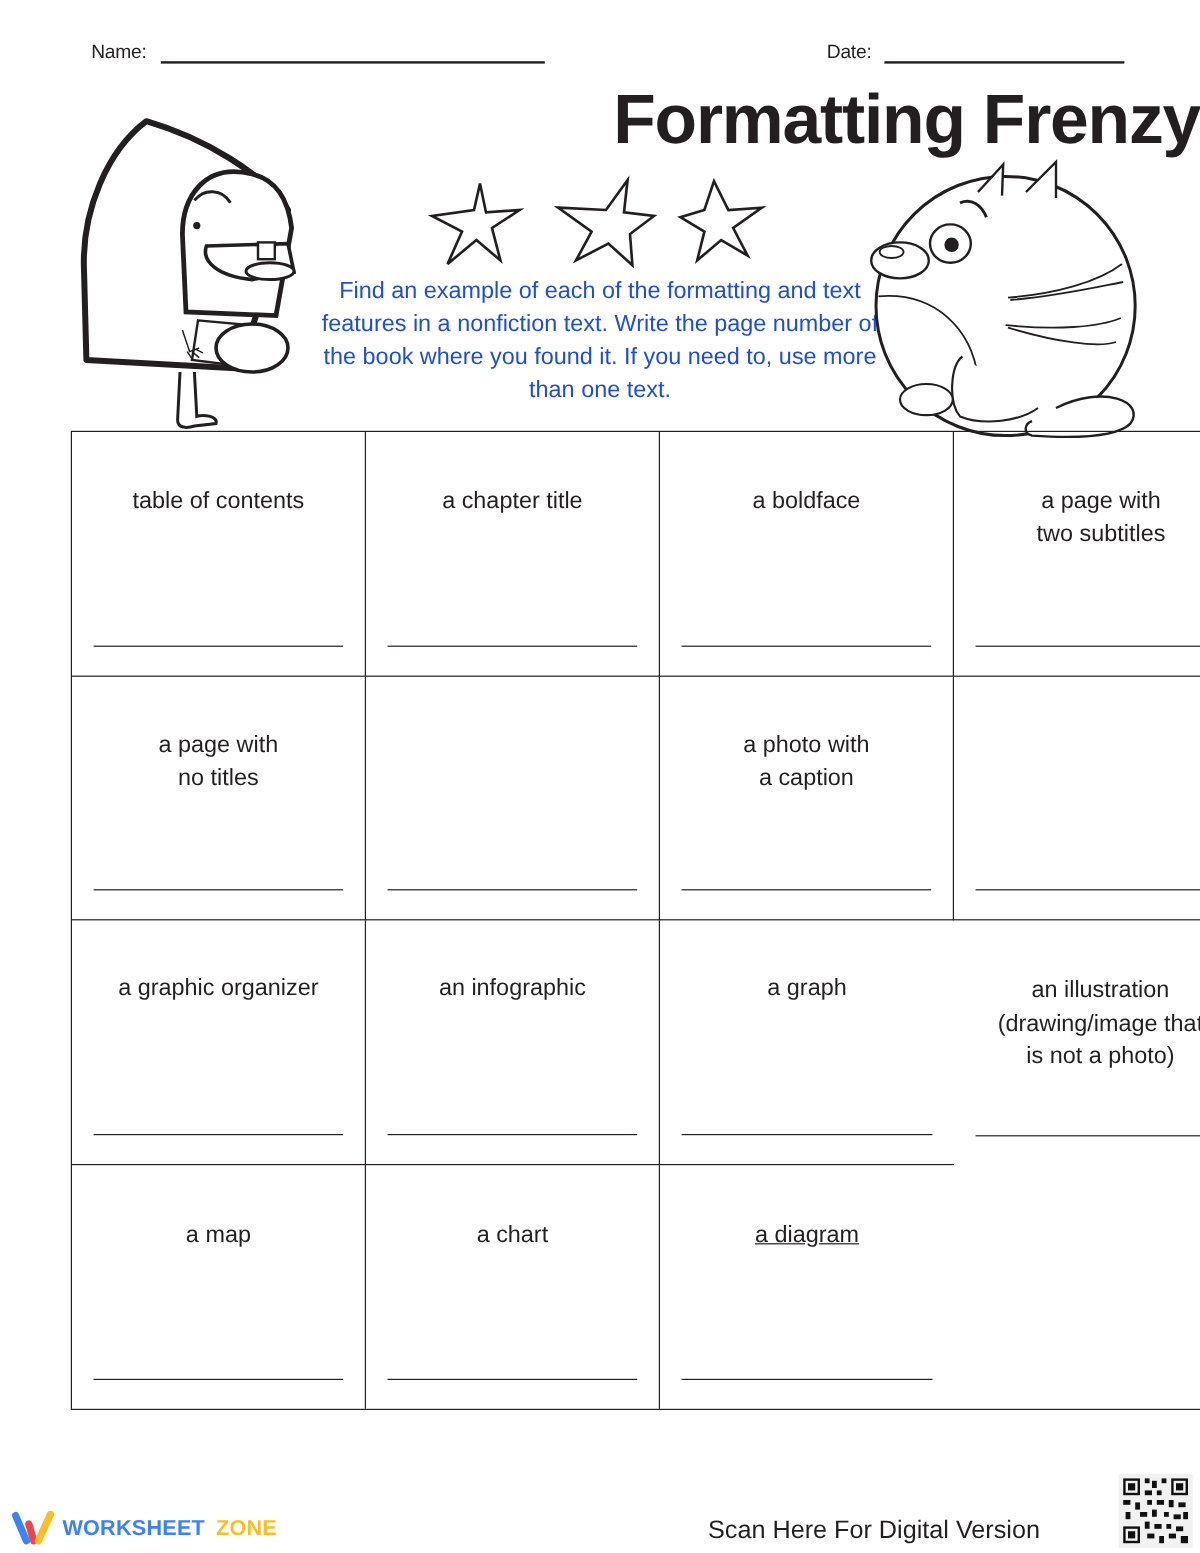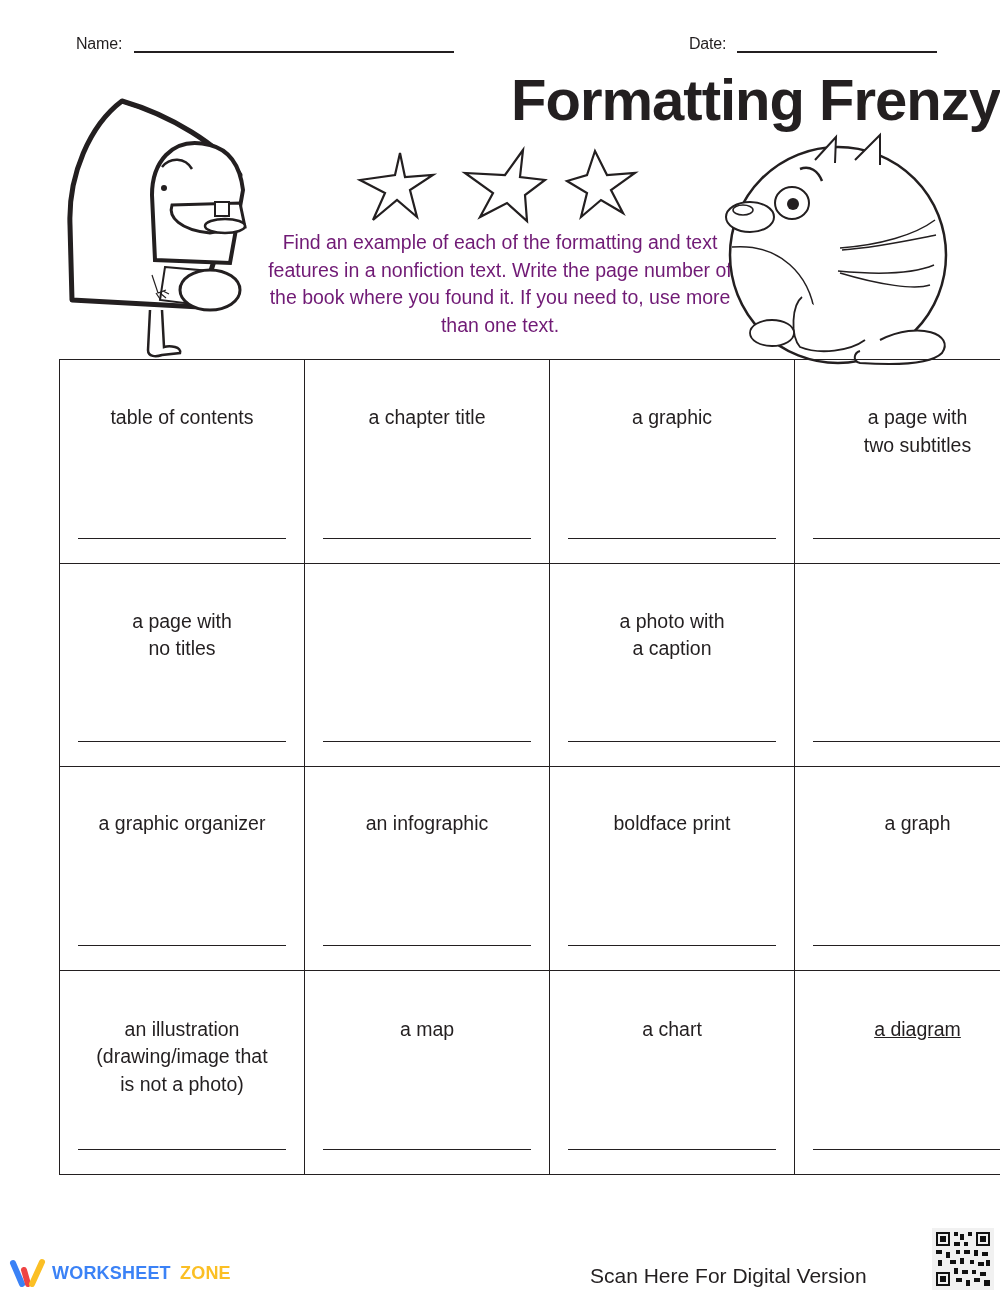--- a/index.html
+++ b/index.html
@@ -1,21 +1,21 @@
 <!DOCTYPE html>
 <html><head>
   <meta charset="utf-8">
   <style>
     html, body { margin: 0; padding: 0; background: #ffffff; }
     body { width: 1000px; height: 1294px; position: relative; overflow: hidden; font-family: "Liberation Sans", sans-serif; color: #231f20; }
     .abs { position: absolute; }
     .field-label { font-size: 16px; letter-spacing: -0.2px; }
     .field-line { position: absolute; border-bottom: 2px solid #231f20; height: 0; }
     .title { position: absolute; left: 0; width: 1000px; top: 66px; text-align: right; font-size: 58px; font-weight: bold; letter-spacing: -1px; color: #231f20; }
-    .instructions { position: absolute; left: 255px; width: 490px; top: 229px; text-align: center; font-size: 19.5px; line-height: 27.5px; color: #701a75; }
+    .instructions { position: absolute; left: 255px; width: 490px; top: 229px; text-align: center; font-size: 19.5px; line-height: 27.5px; color: #1d4ed8; }
     .grid { position: absolute; left: 59px; top: 359px; width: 982px; height: 816px; border: 1.5px solid #231f20; box-sizing: border-box; display: grid; grid-template-columns: repeat(4, 1fr); grid-template-rows: repeat(4, 1fr); }
     .cell { position: relative; border-right: 1.5px solid #231f20; border-bottom: 1.5px solid #231f20; box-sizing: border-box; }
     .cell.c4 { border-right: none; }
     .cell.r4 { border-bottom: none; }
     .cell-label { position: absolute; left: 6px; right: 6px; top: 44px; text-align: center; font-size: 19.5px; line-height: 27.5px; white-space: pre-line; color: #231f20; }
     .answer-line { position: absolute; left: 18px; right: 18px; bottom: 24px; border-bottom: 1px solid #231f20; height: 0; }
     .footer-text { position: absolute; font-size: 21px; color: #231f20; }
     .logo-text { position: absolute; font-weight: bold; font-size: 18px; letter-spacing: 0.2px; }
   </style>
 </head>
@@ -71,21 +71,21 @@
 <div class="grid">
   <div class="cell">
       <div class="cell-label">table of contents</div>
       <div class="answer-line"></div>
     </div>
   <div class="cell">
       <div class="cell-label">a chapter title</div>
       <div class="answer-line"></div>
     </div>
   <div class="cell">
-      <div class="cell-label">a graphic</div>
+      <div class="cell-label">a boldface</div>
       <div class="answer-line"></div>
     </div>
   <div class="cell c4">
       <div class="cell-label">a page with
 two subtitles</div>
       <div class="answer-line"></div>
     </div>
 
   <div class="cell">
       <div class="cell-label">a page with
@@ -103,24 +103,20 @@
   <div class="cell c4">
       <div class="answer-line"></div>
     </div>
 
   <div class="cell">
       <div class="cell-label" style="top:43px;">a graphic organizer</div>
       <div class="answer-line"></div>
     </div>
   <div class="cell">
       <div class="cell-label" style="top:43px;">an infographic</div>
-      <div class="answer-line"></div>
-    </div>
-  <div class="cell">
-      <div class="cell-label" style="top:43px;">boldface print</div>
       <div class="answer-line"></div>
     </div>
   <div class="cell c4">
       <div class="cell-label" style="top:43px;">a graph</div>
       <div class="answer-line"></div>
     </div>
 
   <div class="cell r4">
       <div class="cell-label" style="top:45px;">an illustration
 (drawing/image that

